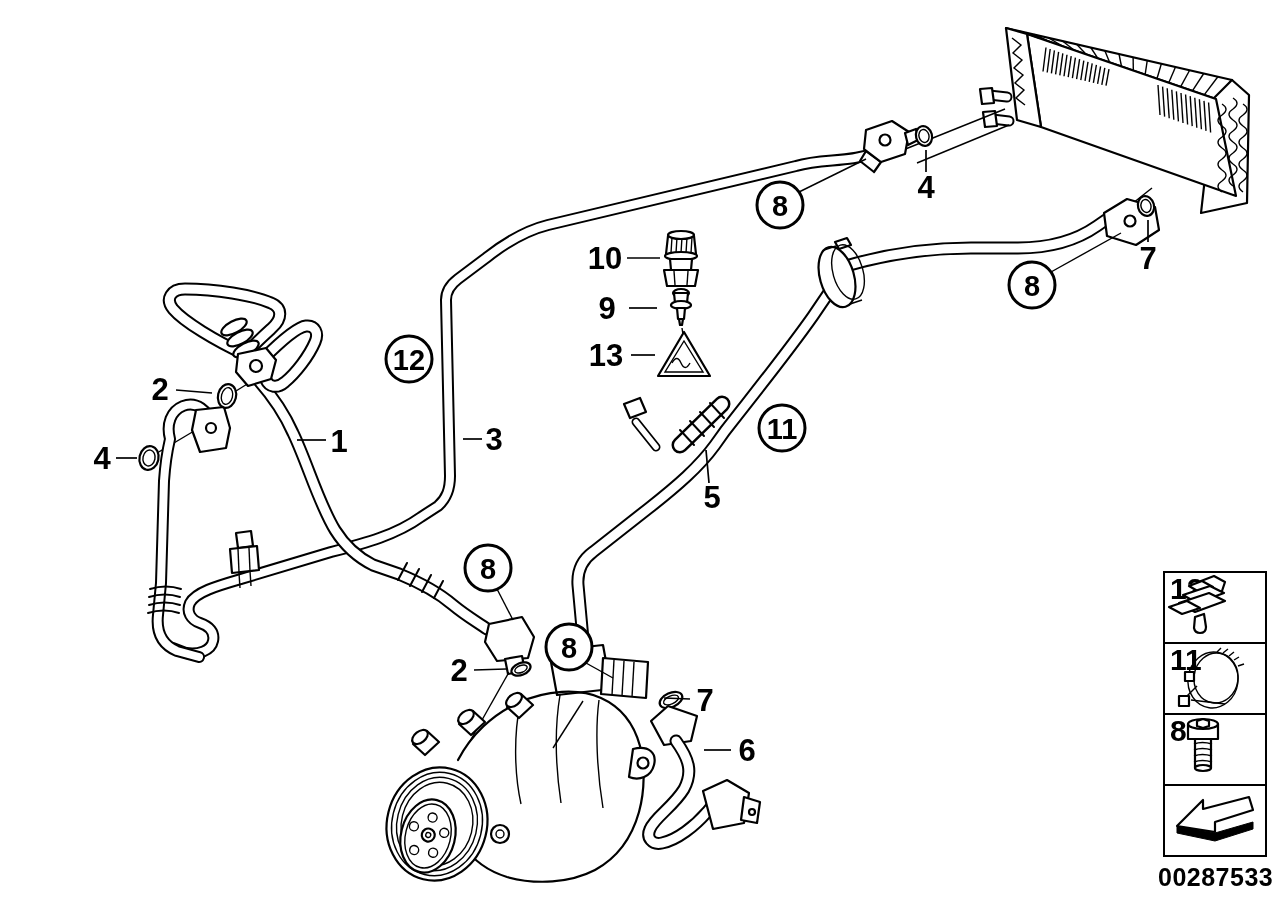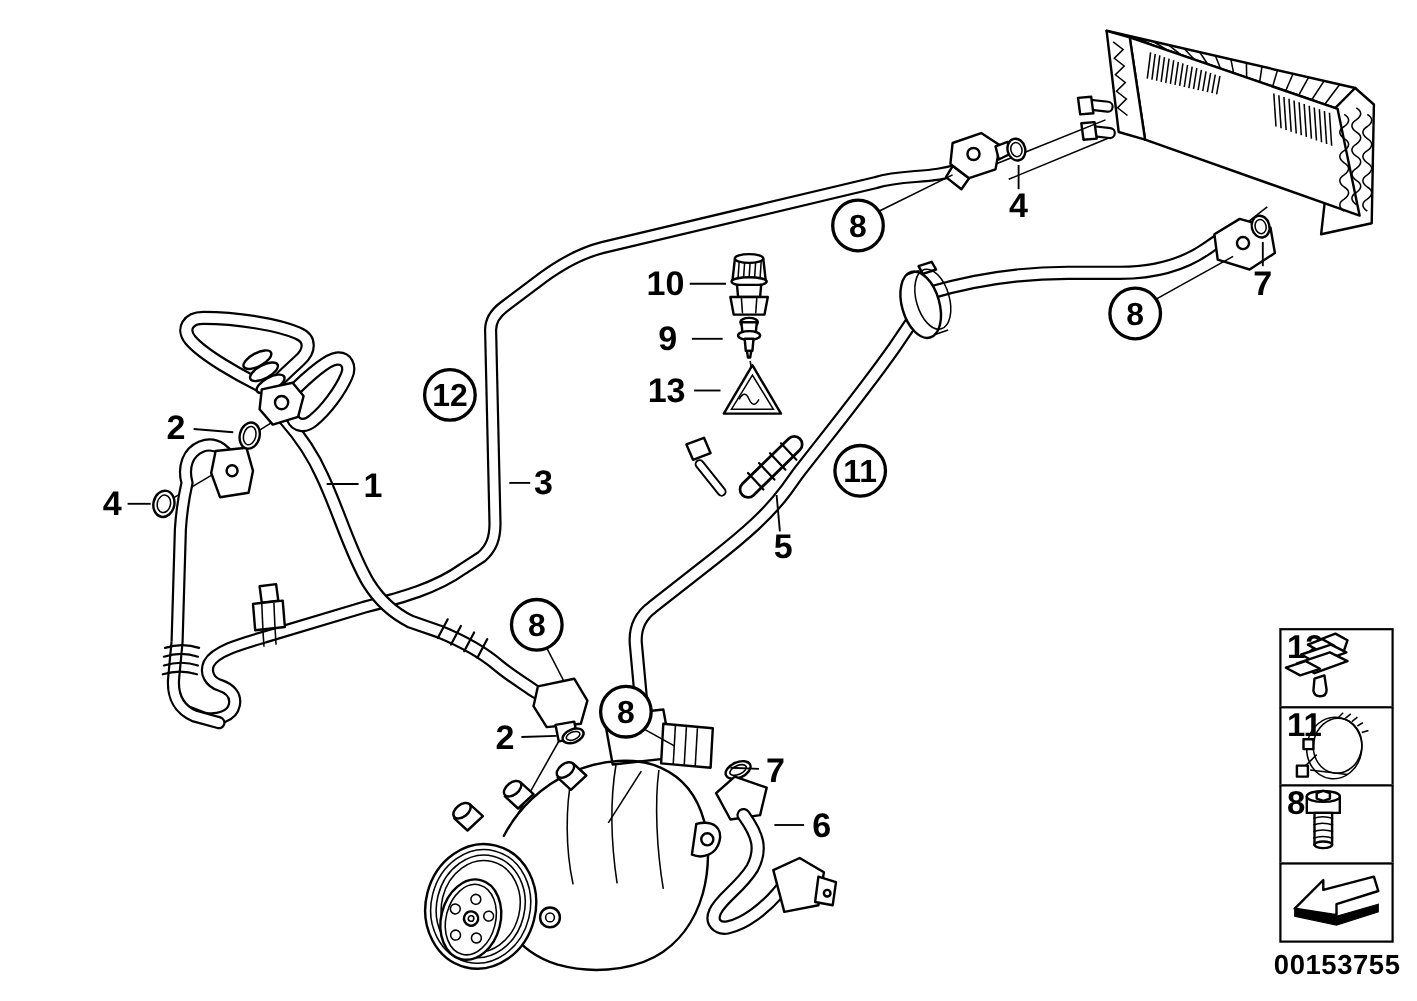--- a/index.html
+++ b/index.html
@@ -385,15 +385,15 @@
   </div>
   <div class="lbox">
     <span class="lnum"></span>
     <svg class="licon" width="100" height="69">
       <path class="ln" d="M 12 40 L 38 14 L 38 23 L 84 11 L 88 24 L 50 36 L 50 46 Z"></path>
       <path d="M 12 40 L 50 47 L 88 36 L 88 43 L 50 55 L 12 47 Z" fill="#000" stroke="#000"></path>
     </svg>
   </div>
 </div>
 
-<div class="pn">00153755</div>
+<div class="pn">00287533</div>
 
 </div>
 
 </body></html>

